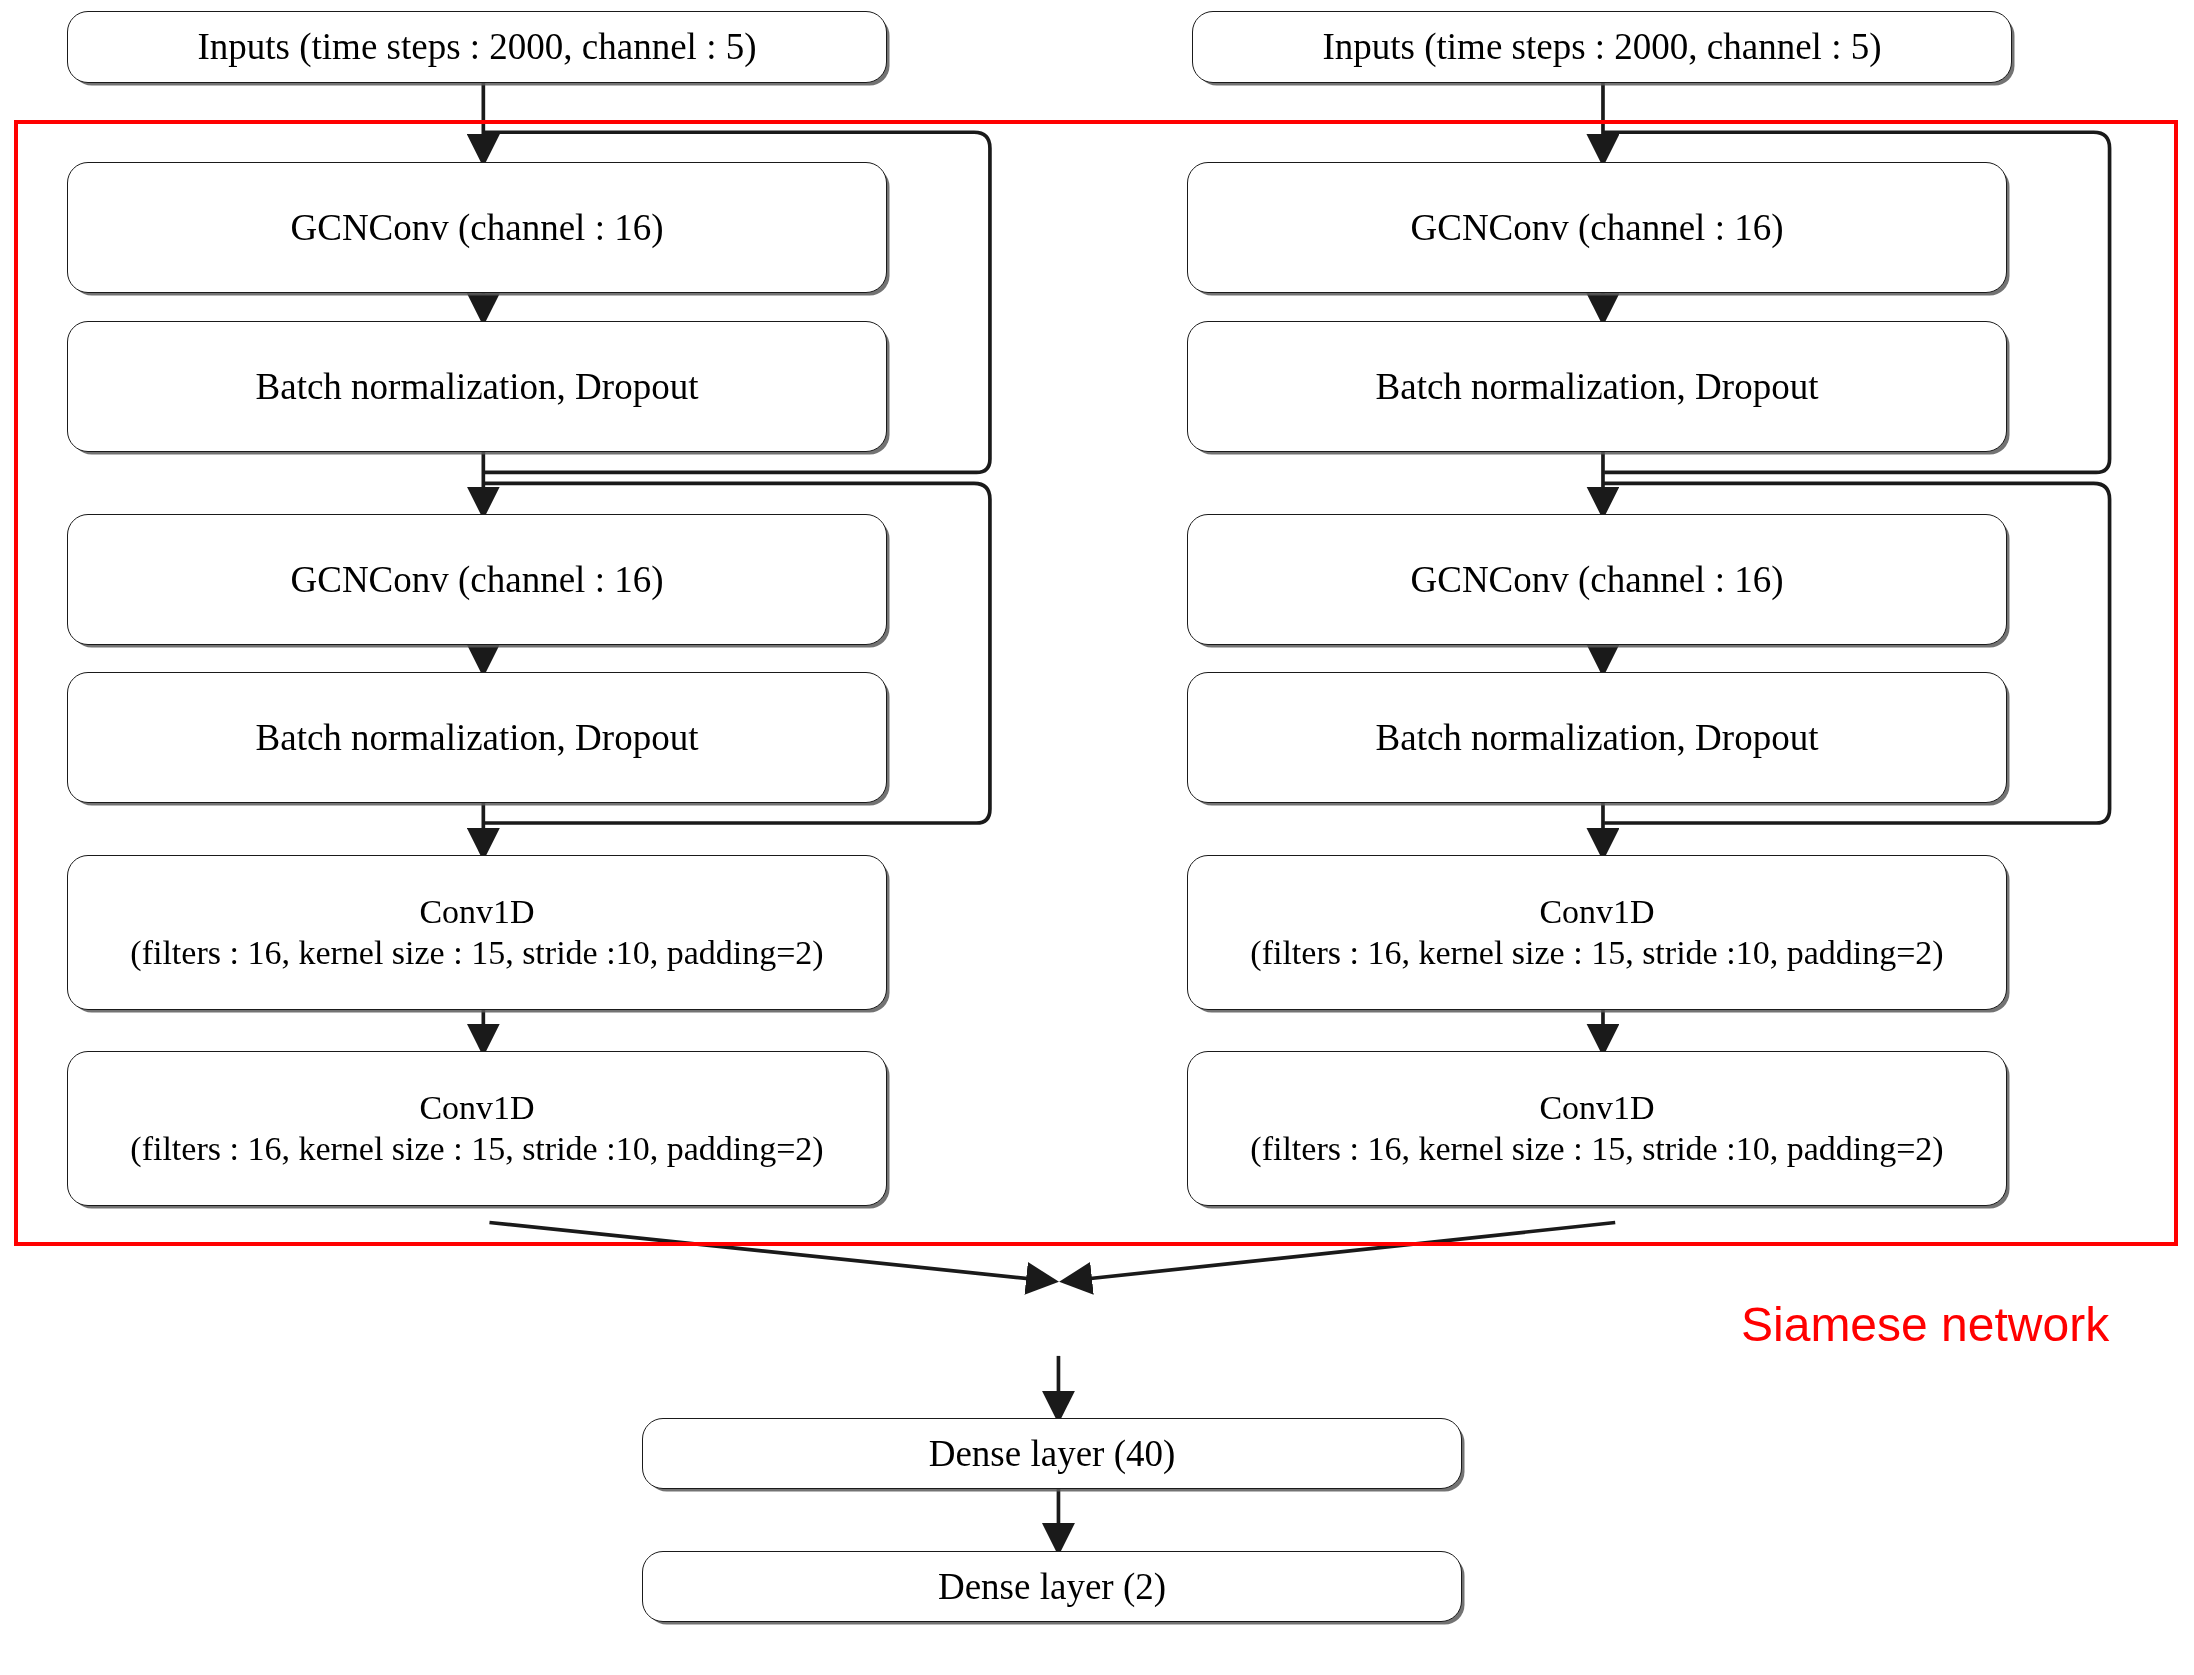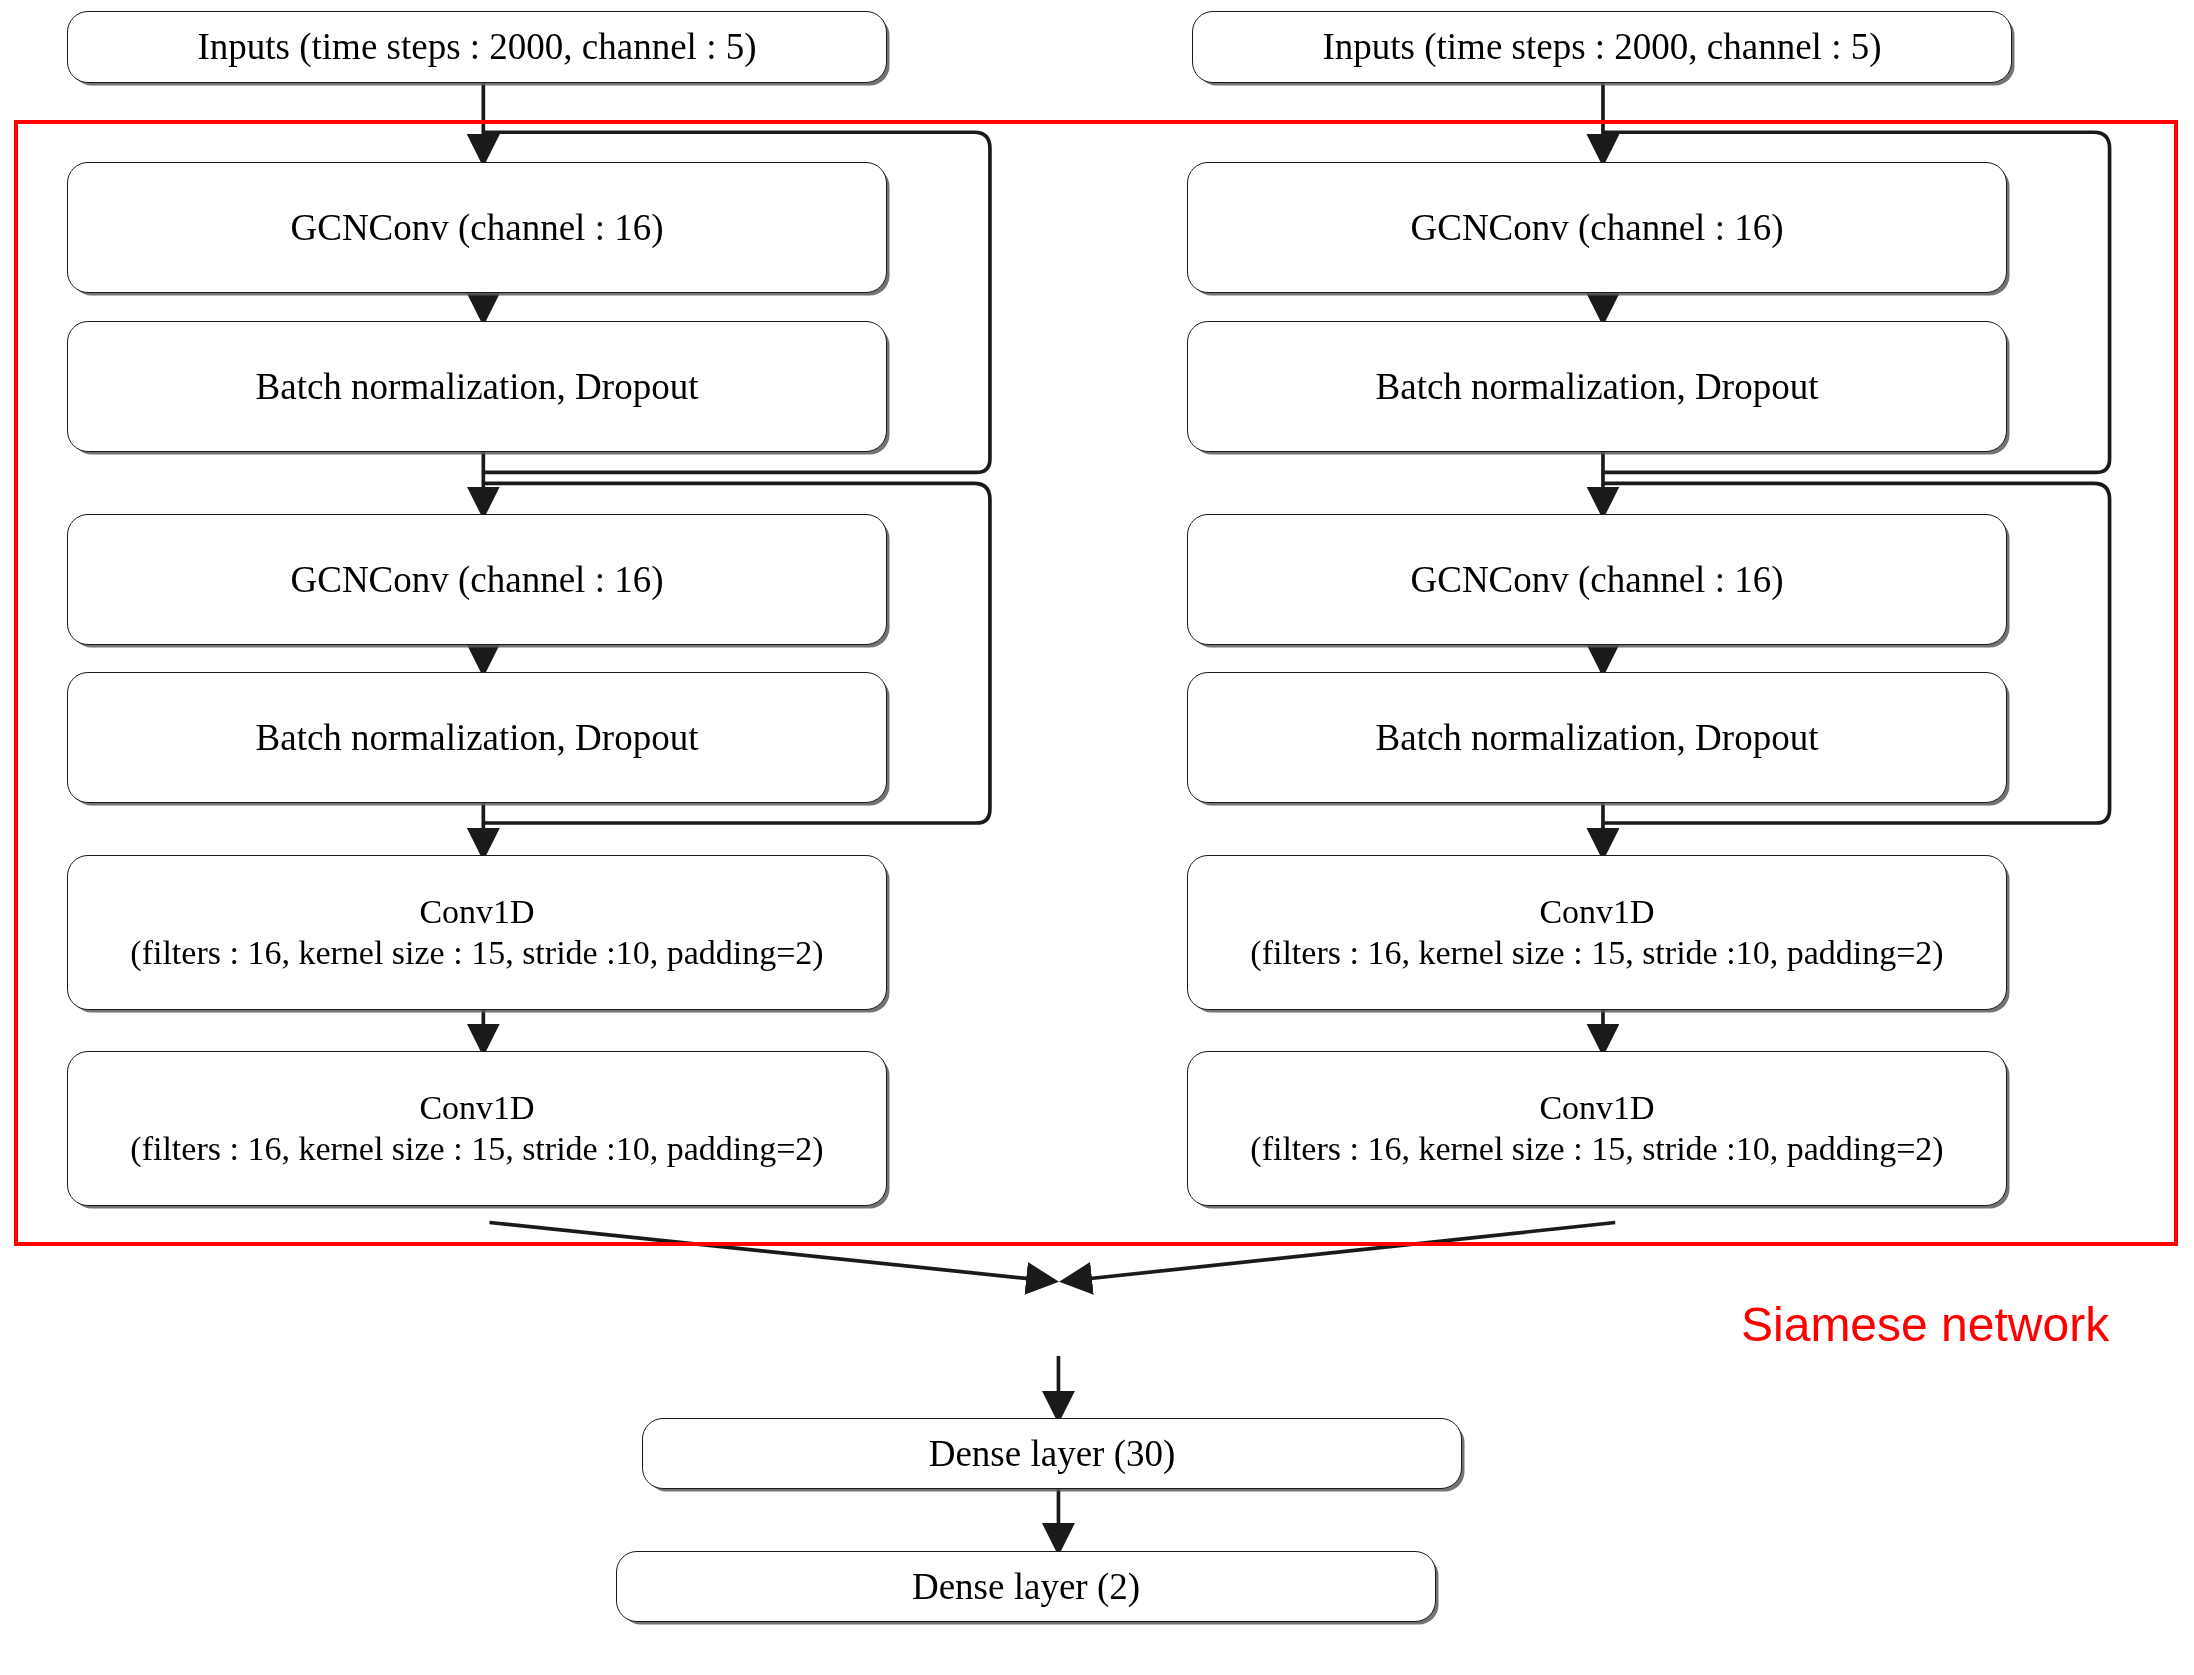--- a/index.html
+++ b/index.html
@@ -161,23 +161,23 @@
     <span class="line-sub">(filters : 16, kernel size : 15, stride :10, padding=2)</span>
   </div>
 
   <div class="node" style="left:1187px; top:1051px; width:820px; height:155px; font-size:34px; flex-direction:column; justify-content:center;">
     <span class="line-main">Conv1D</span>
     <span class="line-sub">(filters : 16, kernel size : 15, stride :10, padding=2)</span>
   </div>
 
 
   <div class="node" style="left:642px; top:1418px; width:820px; height:71px; font-size:37px;">
-    <span class="line-main">Dense layer (30)</span>
+    <span class="line-main">Dense layer (40)</span>
   </div>
 
-  <div class="node" style="left:616px; top:1551px; width:820px; height:71px; font-size:37px;">
+  <div class="node" style="left:642px; top:1551px; width:820px; height:71px; font-size:37px;">
     <span class="line-main">Dense layer (2)</span>
   </div>
 
   <div class="siamese-label" style="left:1741px; top:1285px; font-size:48px;margin-top:12px;">Siamese network</div>
 
 </div>
 
 
 </body></html>

